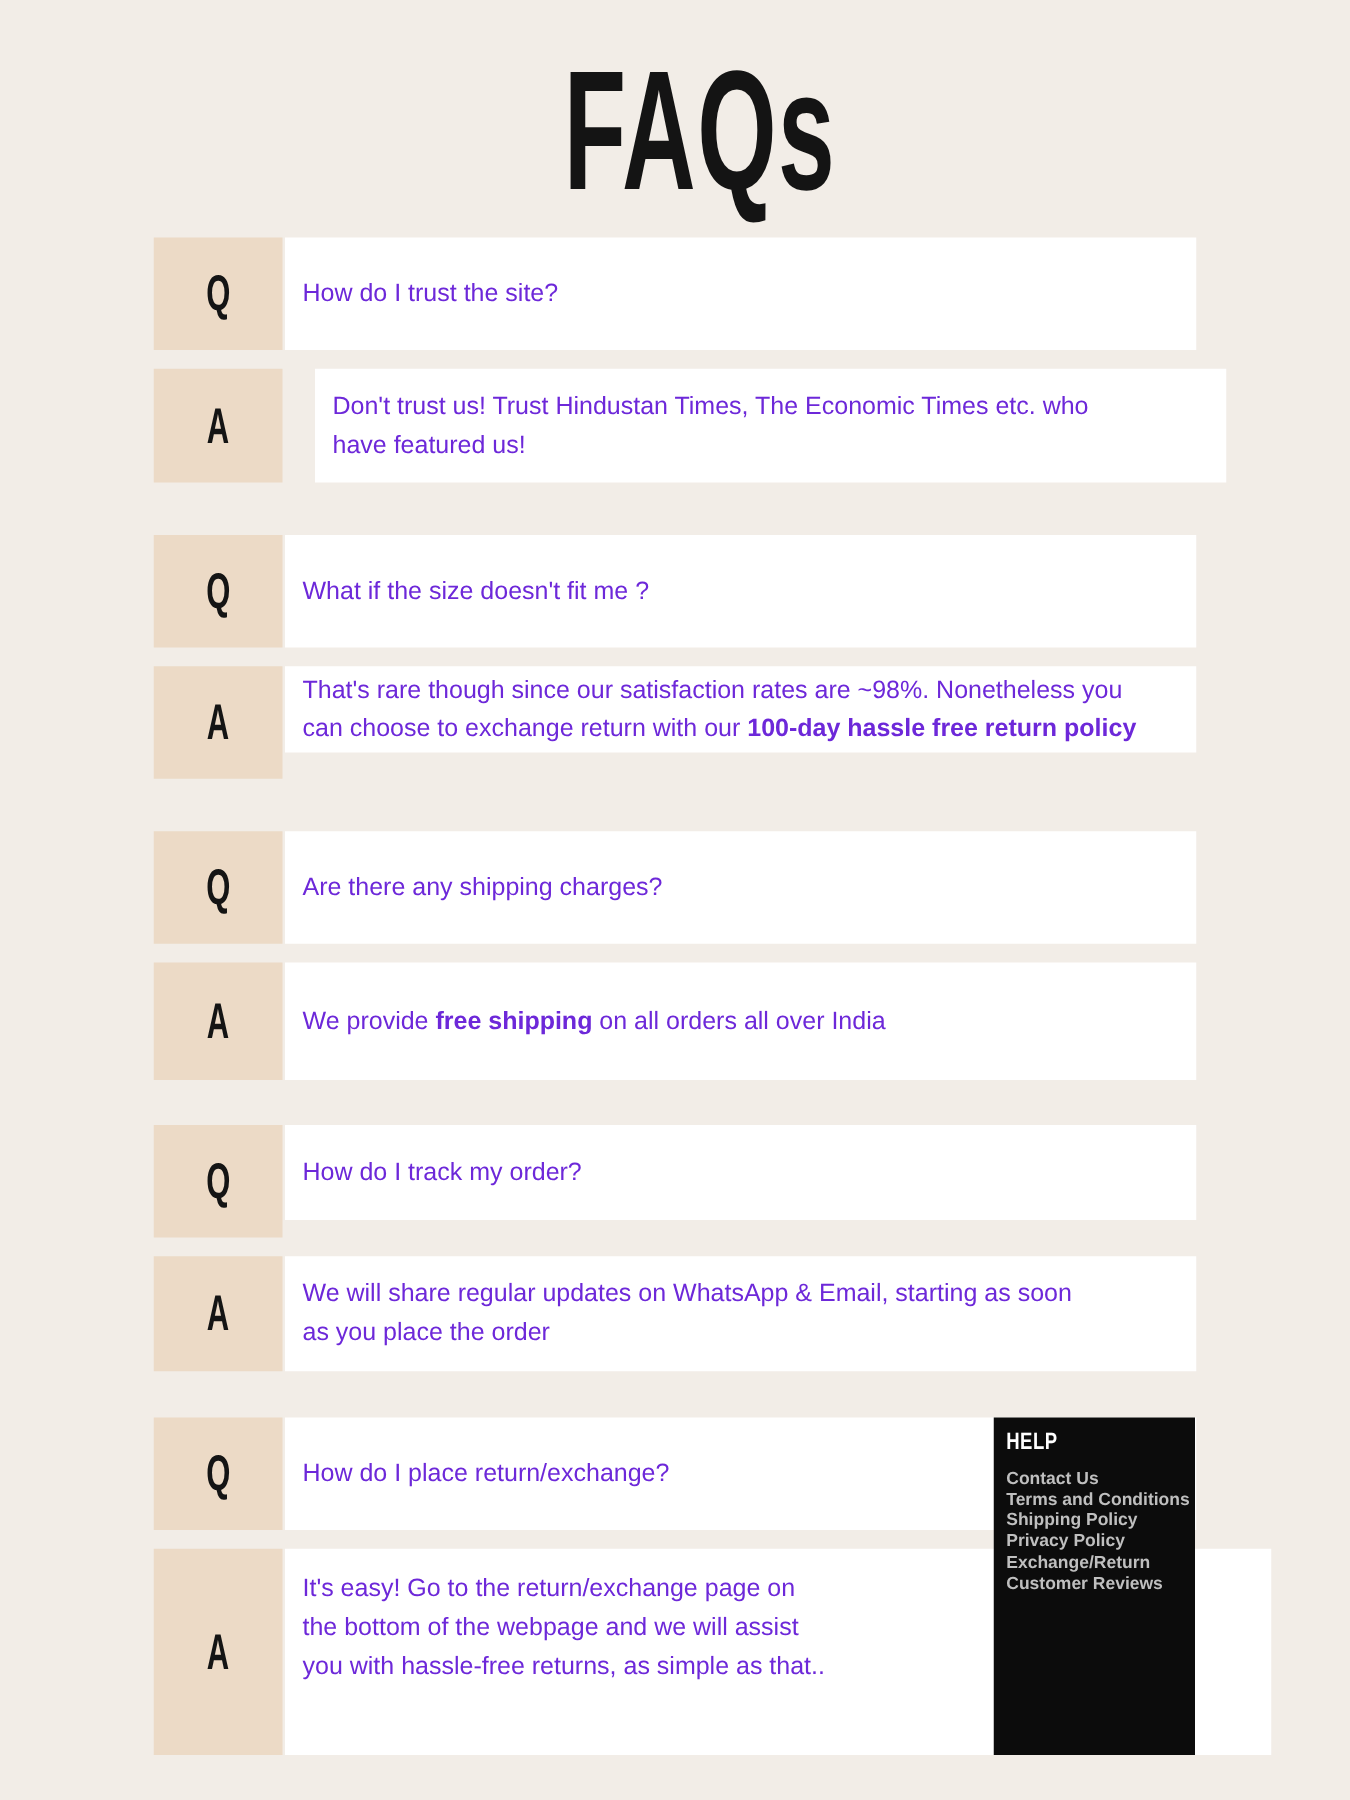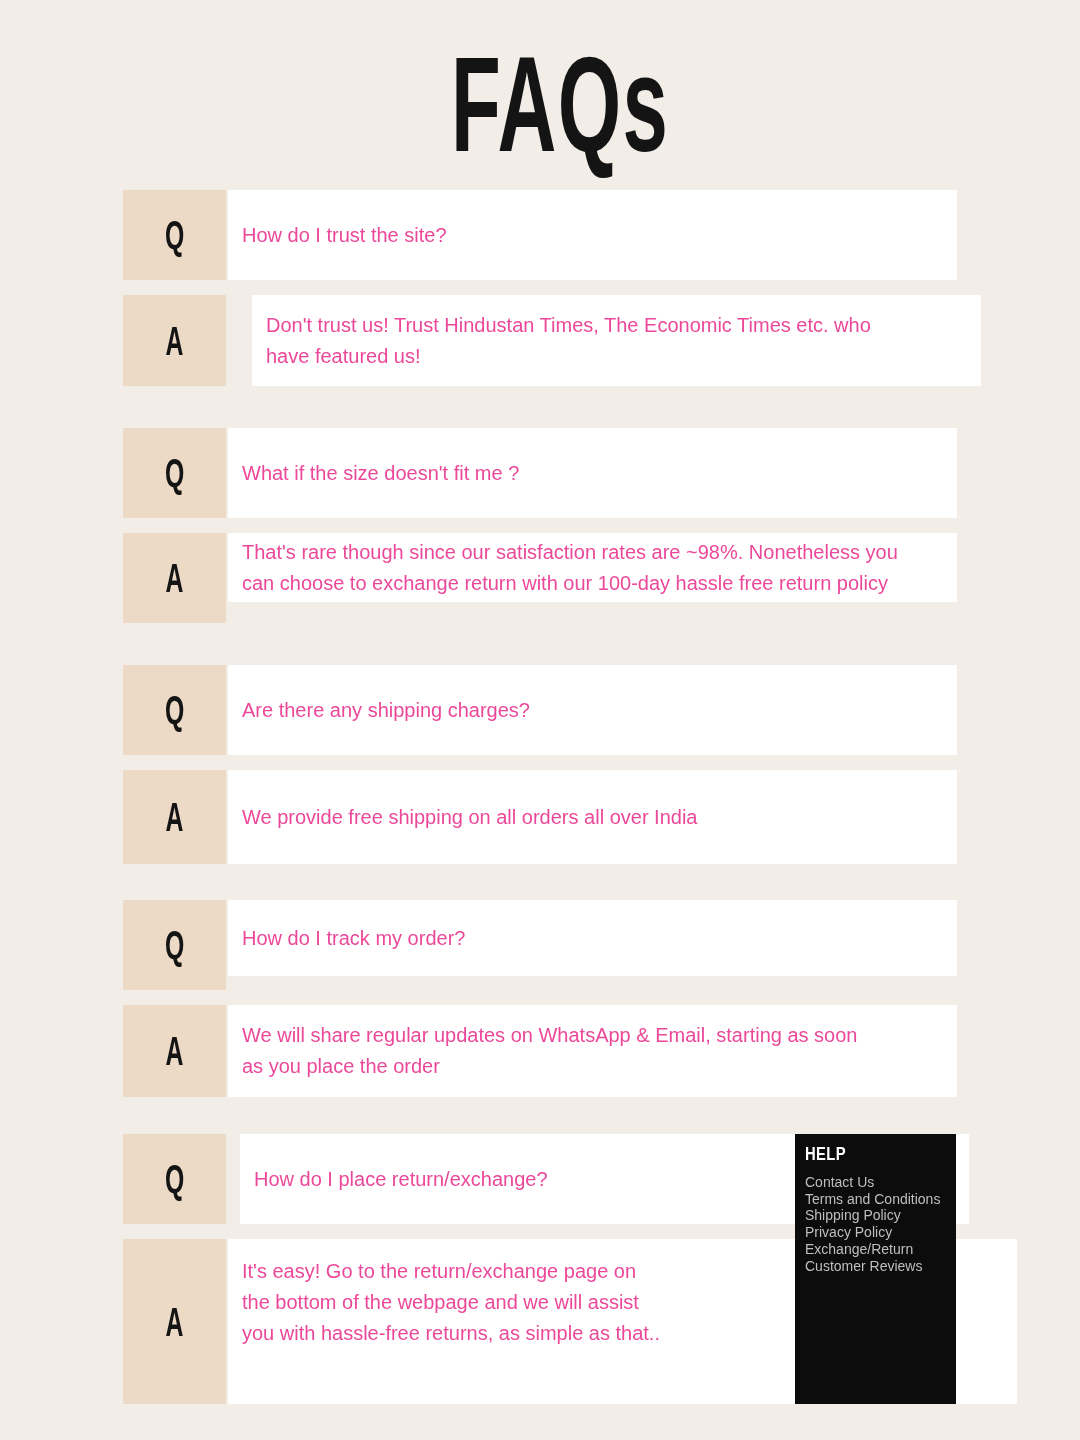--- a/index.html
+++ b/index.html
@@ -55,25 +55,25 @@
     padding: 0 20px 0 14px;
   }
   .content-box.top-align {
     align-items: flex-start;
     padding-top: 17px;
   }
   .qa-text {
     margin: 0;
     font-size: 20px;
     line-height: 1.55;
-    color: #ec4899;
+    color: #6d28d9;
     white-space: pre-line;
   }
   .qa-text .bold {
-    font-weight: 400;
+    font-weight: 700;
   }
   .help-box {
     position: absolute;
     left: 795px;
     top: 1134px;
     width: 161px;
     height: 270px;
     background: var(--help-bg, #0c0c0c);
     box-sizing: border-box;
     padding: 9px 6px 0 10px;
@@ -89,20 +89,21 @@
     transform-origin: left center;
     letter-spacing: 0.5px;
     white-space: nowrap;
   }
   .help-link {
     color: var(--help-link, #bfbfbf);
     font-size: 14px;
     line-height: 1.2;
     white-space: nowrap;
     cursor: pointer;
+    font-weight: bold;
   }
 </style>
 </head>
 <body>
 
 <div class="page">
   <h1 class="title">FAQs</h1>
   <div id="faq-list">
       <div class="row-box label-box" style="left: 123px; top: 190px; width: 103px; height: 90px;">
         <span class="label-letter">Q</span>
@@ -151,21 +152,21 @@
       <div class="row-box label-box" style="left: 123px; top: 1005px; width: 103px; height: 92px;">
         <span class="label-letter">A</span>
       </div>
       <div class="row-box content-box" style="left: 228px; top: 1005px; width: 729px; height: 92px;">
         <p class="qa-text"><span>We will share regular updates on WhatsApp &amp; Email, starting as soon
 as you place the order</span></p>
       </div>
       <div class="row-box label-box" style="left: 123px; top: 1134px; width: 103px; height: 90px;">
         <span class="label-letter">Q</span>
       </div>
-      <div class="row-box content-box" style="left: 240px; top: 1134px; width: 729px; height: 90px;">
+      <div class="row-box content-box" style="left: 228px; top: 1134px; width: 729px; height: 90px;">
         <p class="qa-text">How do I place return/exchange?</p>
       </div>
       <div class="row-box label-box" style="left: 123px; top: 1239px; width: 103px; height: 165px;">
         <span class="label-letter">A</span>
       </div>
       <div class="row-box content-box top-align" style="left: 228px; top: 1239px; width: 789px; height: 165px;">
         <p class="qa-text"><span>It's easy! Go to  the return/exchange page on
 the bottom of the webpage and we will assist
 you with hassle-free returns, as simple as that..</span></p>
       </div>

